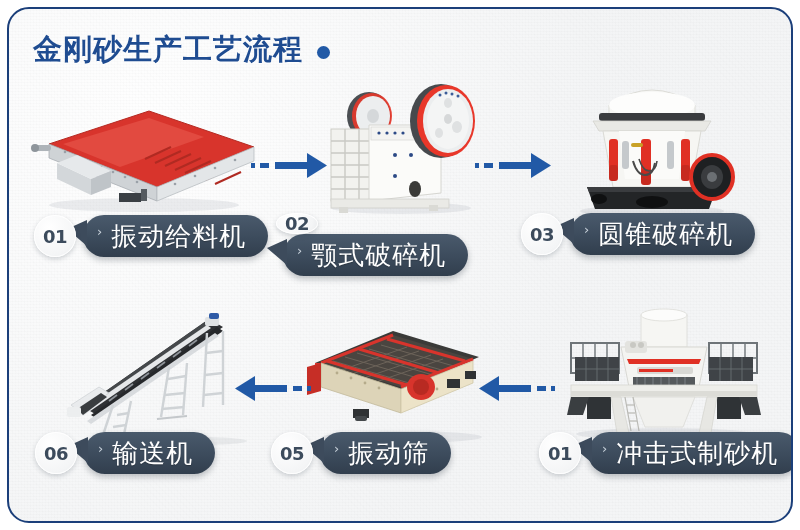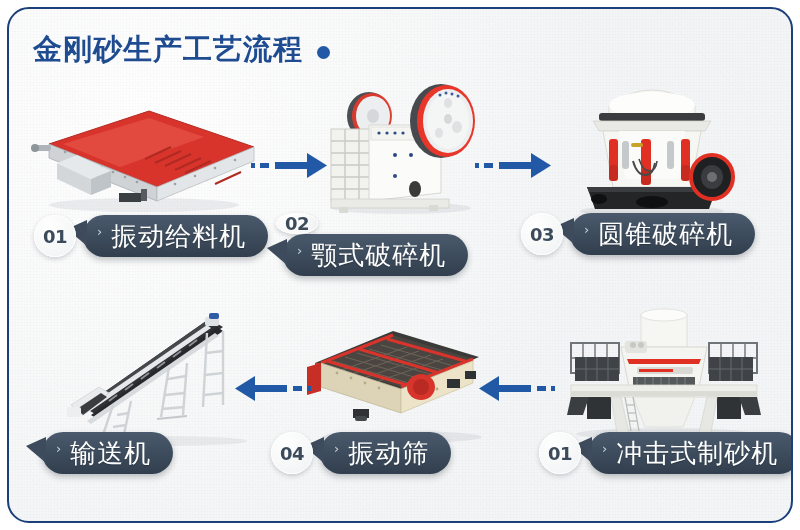--- a/index.html
+++ b/index.html
@@ -583,31 +583,32 @@
       <div class="pill-holder">
         <div class="notch"></div>
         <div class="pill">
           <span class="chev">›</span>
           <span class="pill-text">冲击式制砂机</span>
         </div>
       </div>
     </div>
 
     <div class="label-group" style="left:262px; top:423px;">
-      <div class="num-badge">04</div>
+      <div class="num-badge">05</div>
       <div class="pill-holder">
         <div class="notch"></div>
         <div class="pill">
           <span class="chev">›</span>
           <span class="pill-text">振动筛</span>
         </div>
       </div>
     </div>
 
     <div class="label-group" style="left:26px; top:423px;">
+      <div class="num-badge">06</div>
       <div class="pill-holder">
         <div class="notch"></div>
         <div class="pill">
           <span class="chev">›</span>
           <span class="pill-text">输送机</span>
         </div>
       </div>
     </div>
 
   </div>

